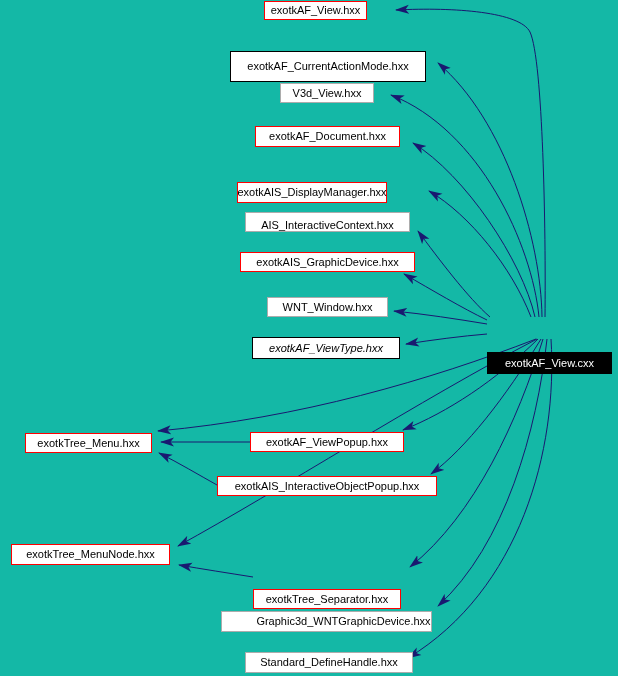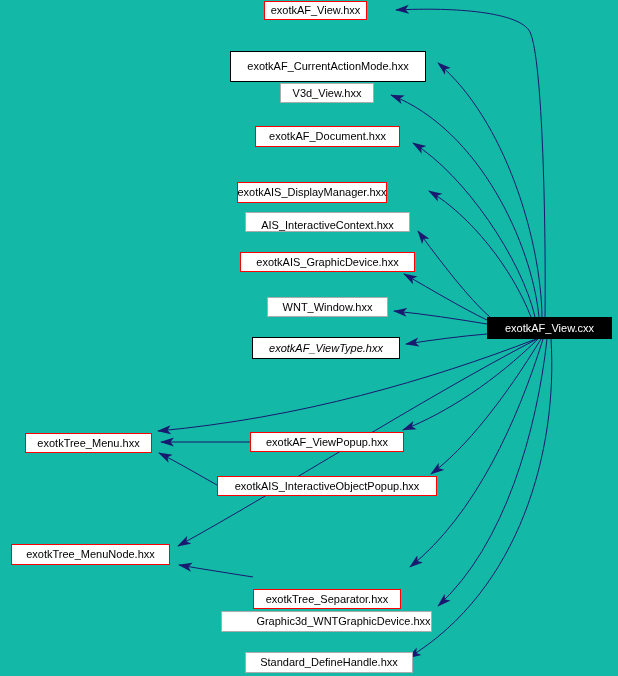--- a/index.html
+++ b/index.html
@@ -37,20 +37,21 @@
     font-size: 11px;
     line-height: 1;
     white-space: nowrap;
     color: #000000;
     cursor: pointer;
   }
   .node.main {
     background: #000000;
     color: #ffffff;
     border-color: #000000;
+    margin-top: 35px;
   }
 </style>
 </head>
 <body>
 
 <div class="canvas" style="background: #14b8a6;">
   <svg class="edges-svg" id="edges-svg" width="618" height="676" viewBox="0 0 618 676" xmlns="http://www.w3.org/2000/svg">
     <defs>
       <marker id="arrowhead" markerUnits="userSpaceOnUse" markerWidth="14" markerHeight="10" viewBox="0 0 14 10" refX="13" refY="5" orient="auto">
         <polygon id="arrowhead-shape" points="0,0.5 14,5 0,9.5 3.5,5" fill="#191970"></polygon>

